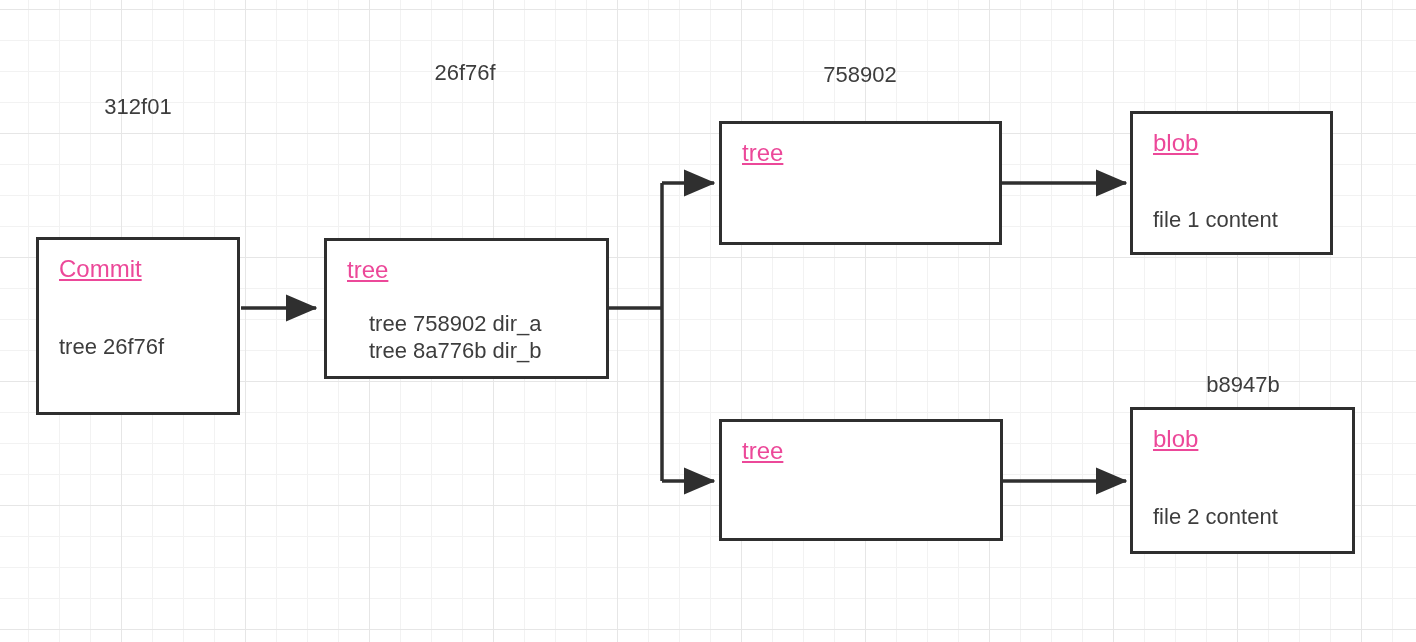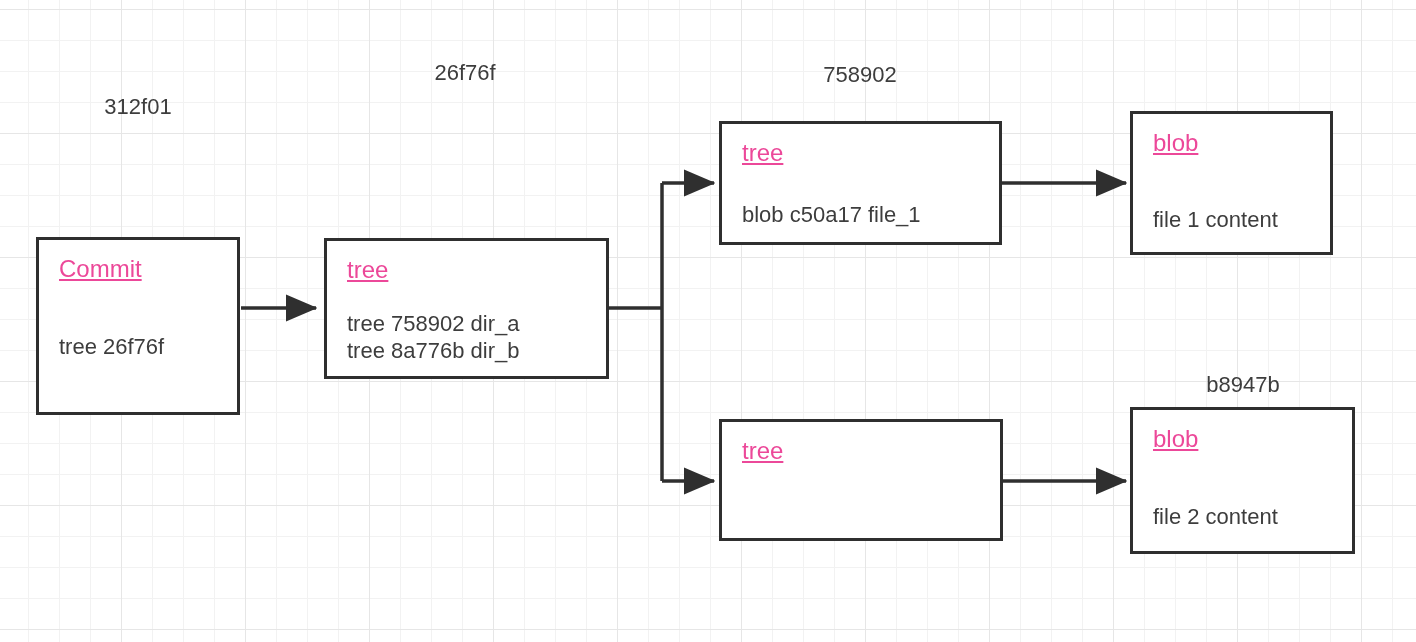--- a/index.html
+++ b/index.html
@@ -117,27 +117,26 @@
 
   <div class="node-label" style="left:1143px; top:372px; width:200px;">b8947b</div>
 
   <div class="node" style="left:36px; top:237px; width:204px; height:178px;">
     <div class="node-title">Commit</div>
     <div class="node-body" style="top:94px;">tree 26f76f</div>
   </div>
 
   <div class="node" style="left:324px; top:238px; width:285px; height:141px;">
     <div class="node-title">tree</div>
-    <div class="node-body" style="top:70px;">tree 758902 dir_a
+    <div class="node-body" style="top:70px;margin-left:22px;">tree 758902 dir_a
 tree 8a776b dir_b</div>
   </div>
 
   <div class="node" style="left:719px; top:121px; width:283px; height:124px;">
     <div class="node-title">tree</div>
-    <div class="node-body" style="top:78px;">blob c50a17 file_1</div>
   </div>
 
   <div class="node" style="left:1130px; top:111px; width:203px; height:144px;">
     <div class="node-title">blob</div>
     <div class="node-body" style="top:93px;">file 1 content</div>
   </div>
 
   <div class="node" style="left:719px; top:419px; width:284px; height:122px;">
     <div class="node-title">tree</div>
   </div>

